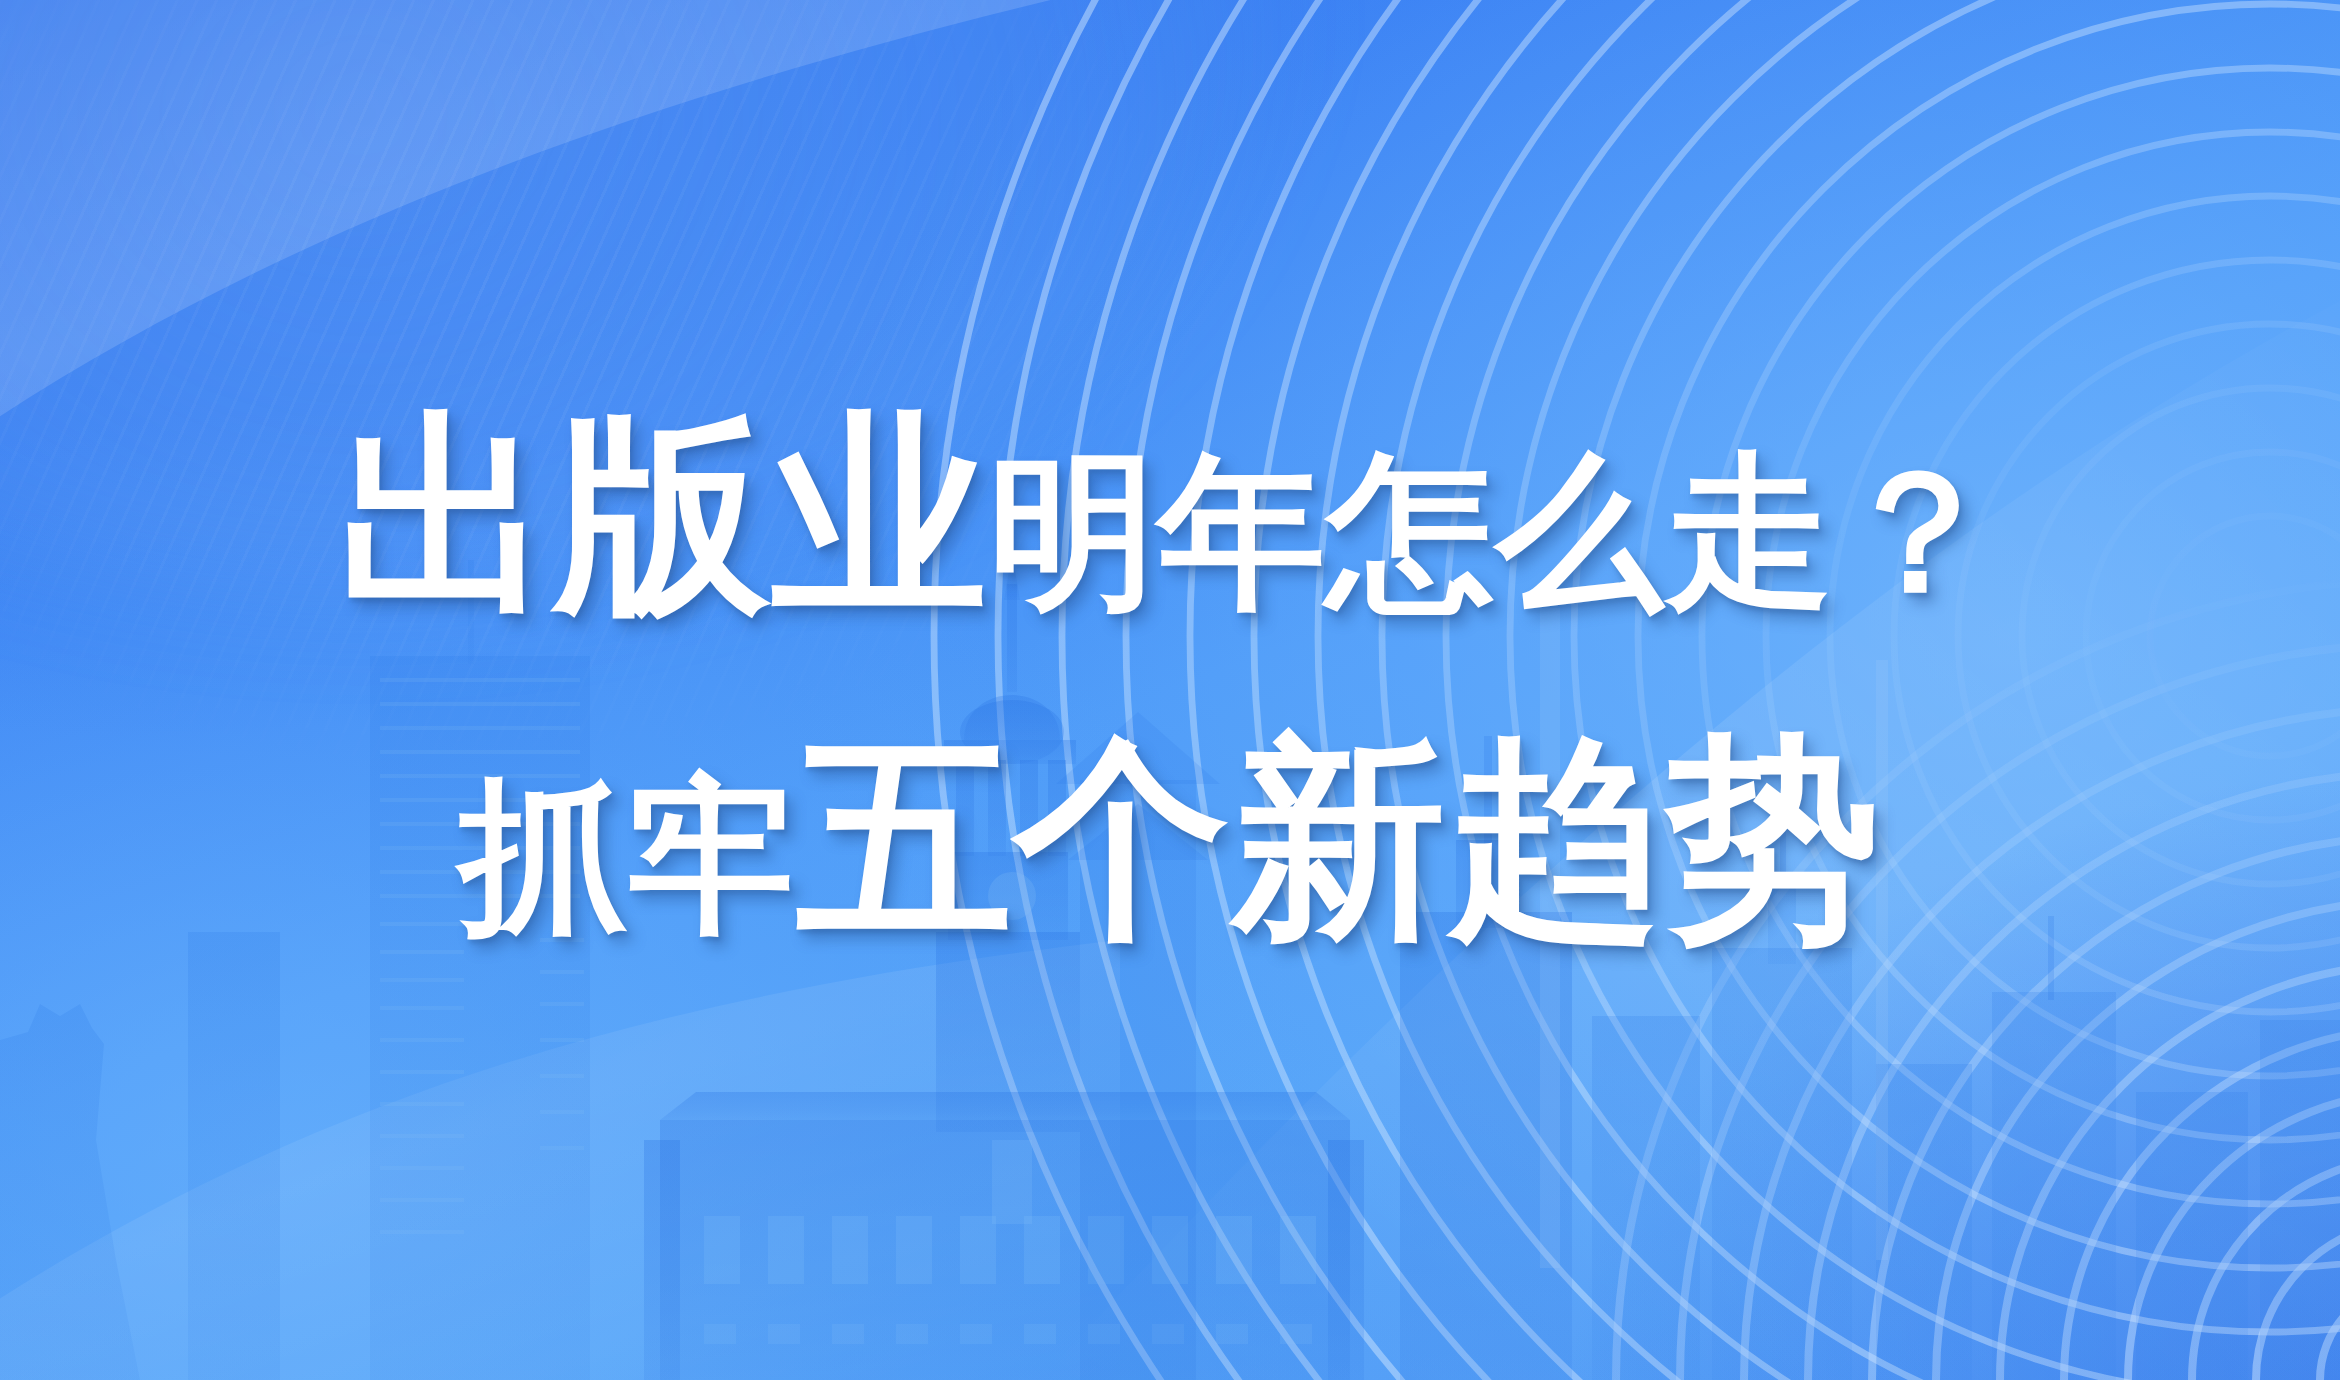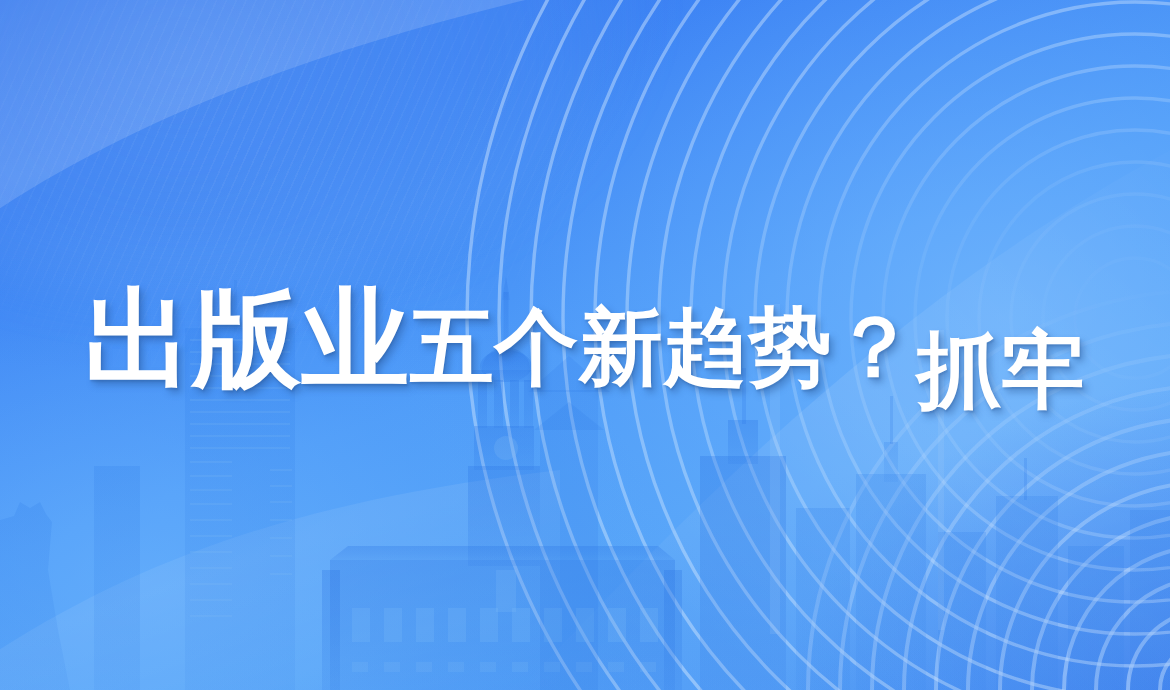--- a/index.html
+++ b/index.html
@@ -94,21 +94,21 @@
   }
 
   
   .headline {
     position: absolute;
     left: 0;
     top: 0;
     width: 1170px;
     height: 690px;
     display: flex;
-    flex-direction: row;
+    flex-direction: column;
     align-items: center;
     justify-content: center;
     pointer-events: none;
   }
   .line {
     display: flex;
     align-items: baseline;
     justify-content: center;
     white-space: nowrap;
     color: #ffffff;
@@ -358,20 +358,21 @@
       <g fill="#bcdcfb" fill-opacity="0.13">
         <rect x="770" y="34" width="10" height="330"></rect>
         <rect x="938" y="60" width="6" height="300"></rect>
       </g>
     </svg>
   </div>
 
   <div class="headline">
     <div class="line line-1">
       <span class="seg-big">出版业</span>
-        <span class="seg-small">五个新趋势？</span>
+        <span class="seg-small">明年怎么走？</span>
     </div>
     <div class="line line-2">
       <span class="seg-small">抓牢</span>
+        <span class="seg-big">五个新趋势</span>
     </div>
   </div>
 
 </div>
 
 </body></html>

